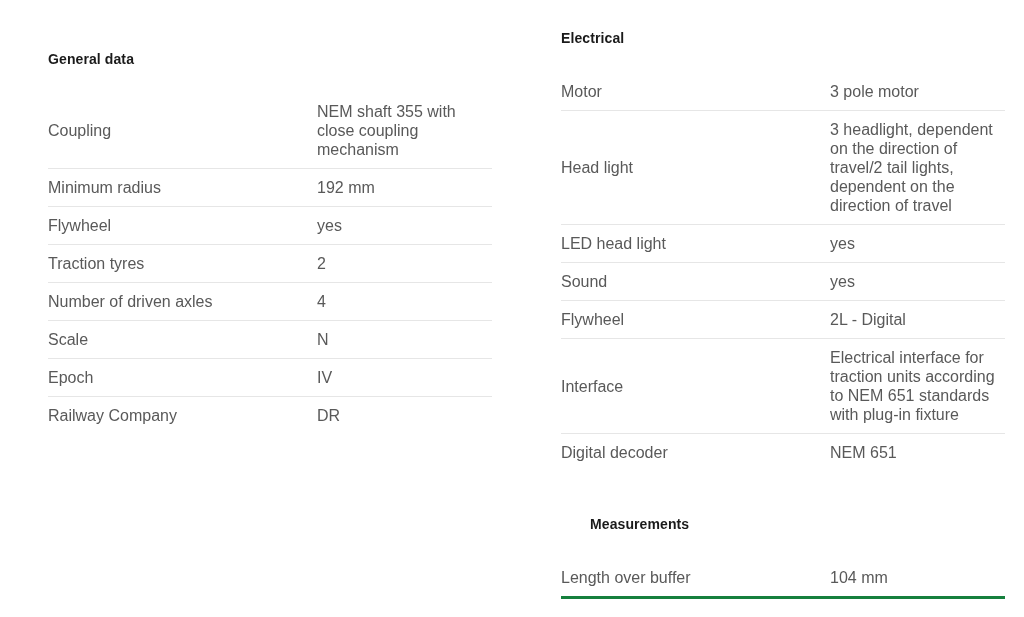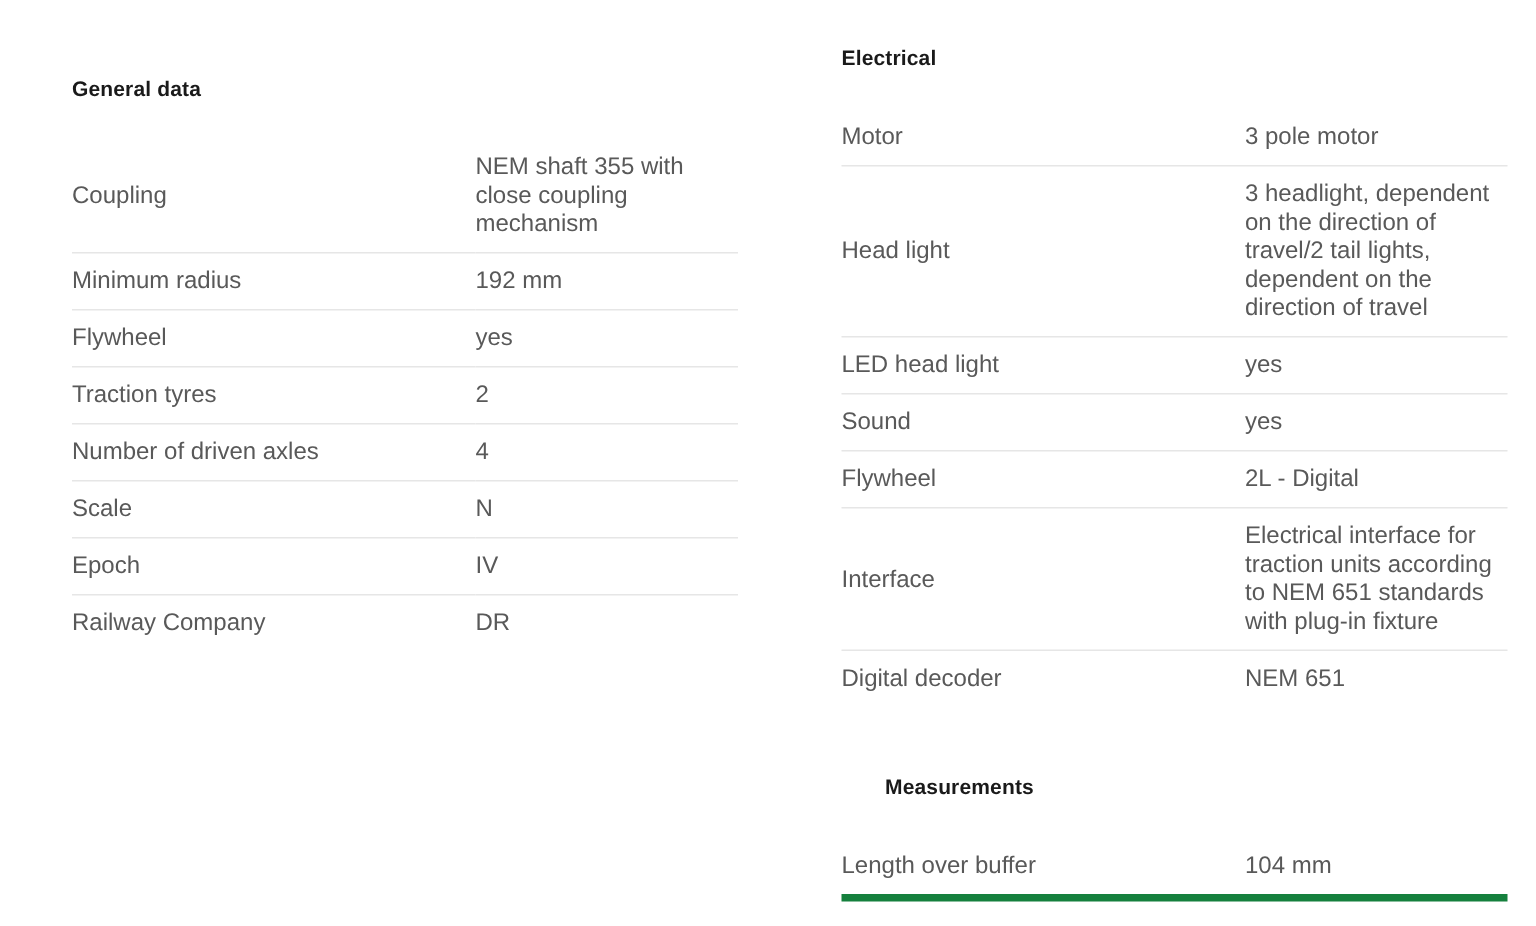--- a/index.html
+++ b/index.html
@@ -48,21 +48,21 @@
     border-collapse: collapse;
     table-layout: fixed;
   }
   .spec-row {
     border-top: 1px solid #e6e6e6;
   }
   .spec-row.first-row {
     border-top: none;
   }
   .spec-row.with-bottom-rule {
-    border-bottom: 5px solid #15803d;
+    border-bottom: 3px solid #15803d;
   }
   .spec-label,
   .spec-value {
     font-size: 16px;
     line-height: 19px;
     color: #595959;
     vertical-align: middle;
     padding: 9px 0 9px 0;
     text-align: left;
     font-weight: normal;

